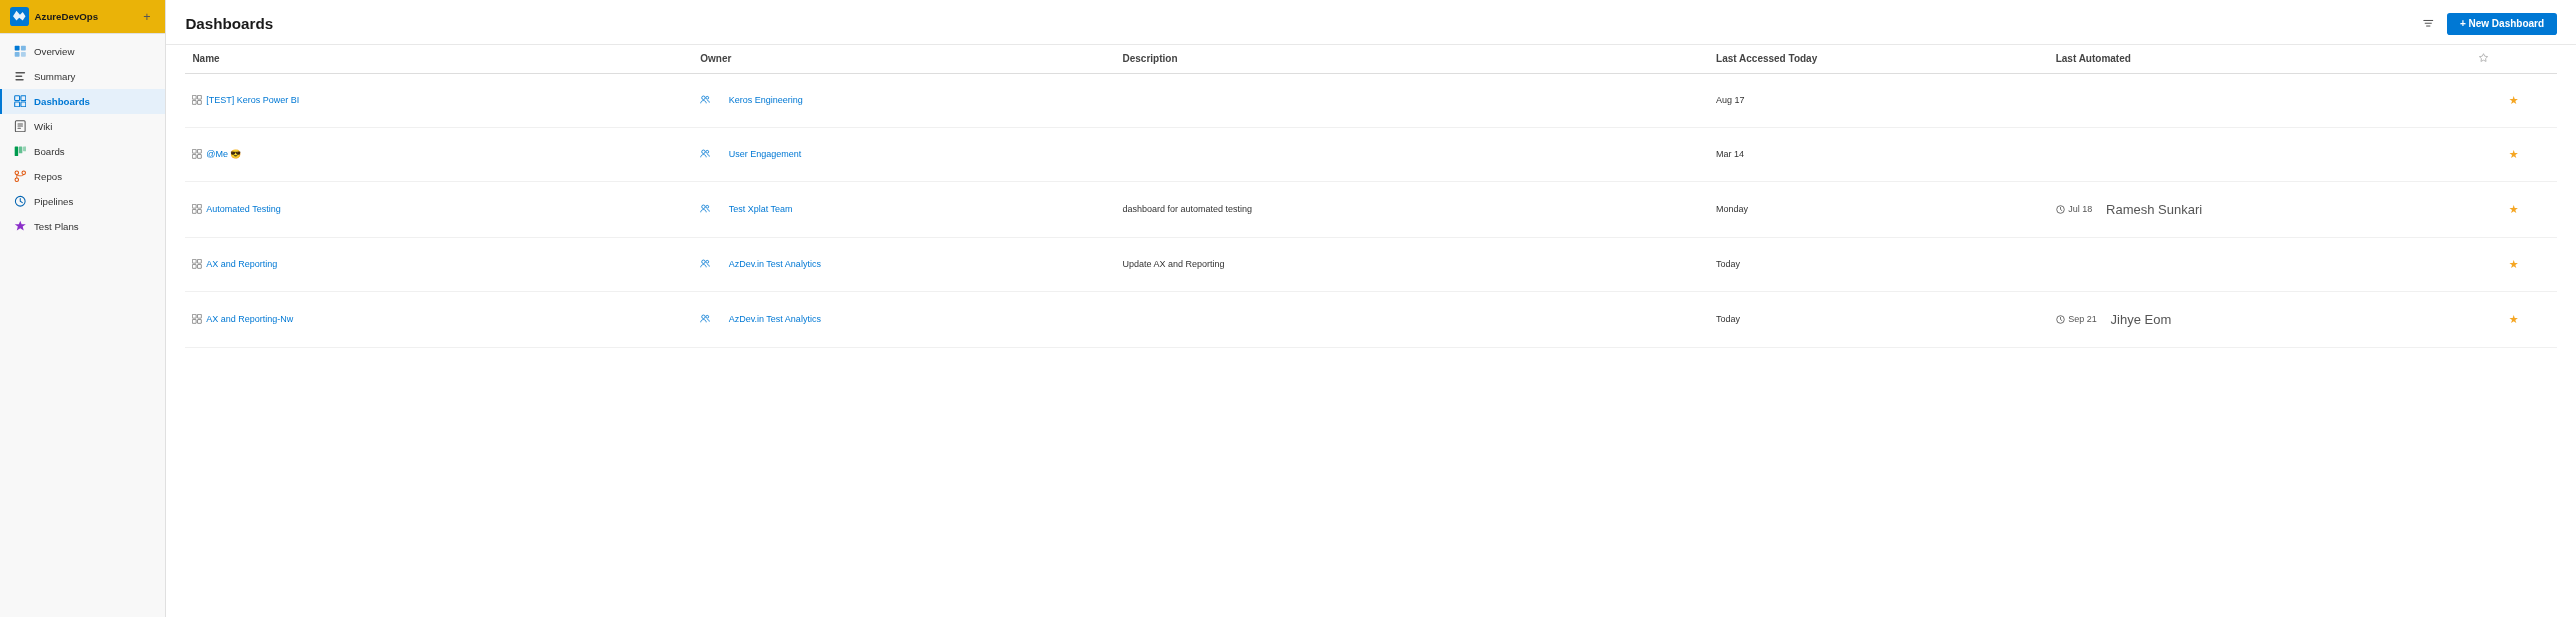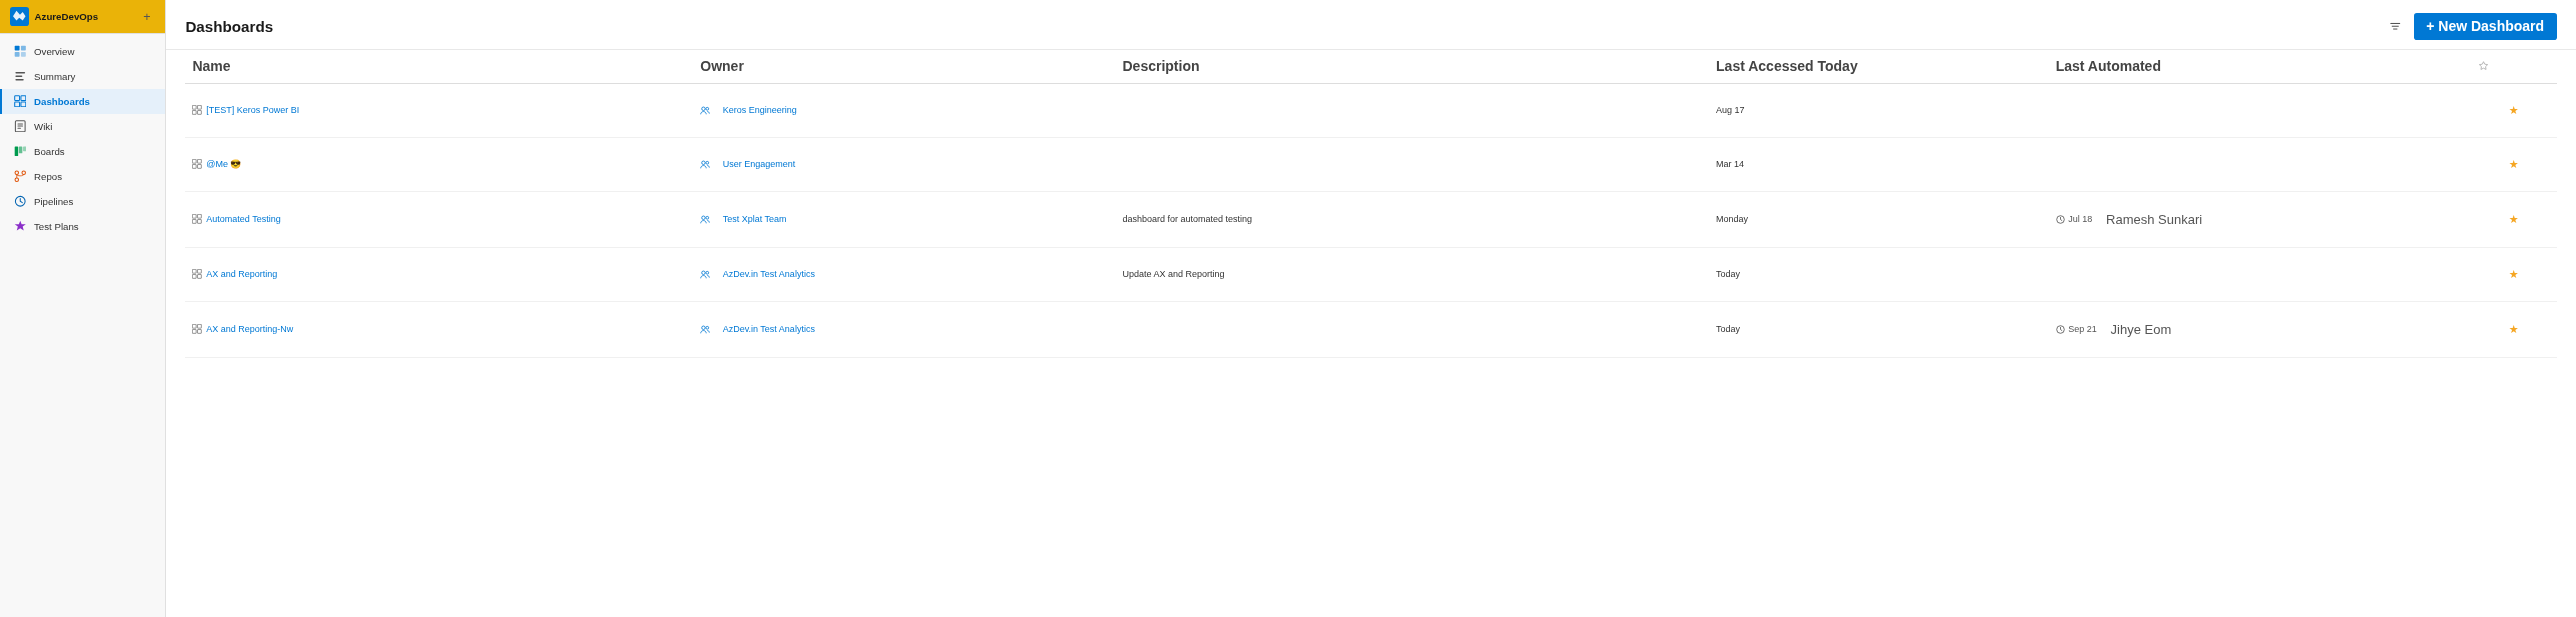--- a/index.html
+++ b/index.html
@@ -76,43 +76,43 @@
     .page-title { font-size: 15.2px; font-weight: 600; color: #1a1a1a; }
     .header-actions { display: flex; align-items: center; gap: 8.3px; }
     .filter-btn {
       background: none; border: none; cursor: pointer;
       color: #555; padding: 4.2px; border-radius: 2.8px;
       font-size: 11px;
     }
     .new-dashboard-btn {
       background: #0078d4; color: white; border: none;
       padding: 5.5px 12.5px; border-radius: 2.8px;
-      font-size: 14px; font-weight: 600; cursor: pointer;
+      font-size: 10px; font-weight: 600; cursor: pointer;
       display: flex; align-items: center; gap: 4.2px;
     }
 
     
     .table-container { flex: 1; overflow-y: auto; padding: 0 19.4px; }
     table { width: 100%; border-collapse: collapse; }
     thead tr { border-bottom: 0.7px solid #ddd; }
     th {
       text-align: left; padding: 8.3px 7px;
-      font-size: 14px; font-weight: 600; color: #444;
+      font-size: 10px; font-weight: 600; color: #444;
     }
     td { padding: 20px 7px; font-size: 9px; color: #333; vertical-align: middle; }
     tr:not(thead tr) { border-bottom: 0.7px solid #f0f0f0; }
     .col-name { width: 166px; }
     .col-owner { width: 138px; }
     .col-desc { width: 194px; }
     .col-accessed { width: 111px; }
     .col-configured { width: 138px; }
     .col-star { width: 28px; text-align: center; }
 
     .dashboard-link { color: #0078d4; text-decoration: none; cursor: pointer; display: flex; align-items: center; gap: 4.2px; }
-    .owner-cell { color: #0078d4; display: flex; align-items: flex-end; gap: 12px; }
+    .owner-cell { color: #0078d4; display: flex; align-items: flex-start; gap: 18px; }
     .configured-cell { display: flex; flex-direction: row; gap: 1.4px; }
     .configured-top { display: flex; align-items: center; gap: 3.5px; color: #555; }
     .configured-sub { color: #555; font-size: 13px; padding-left: 12.5px; }
     .star-icon { color: #f5a623; font-size: 11px; cursor: pointer; }
 
     
     svg { display: block; }
   </style>
 </head>
 <body>

